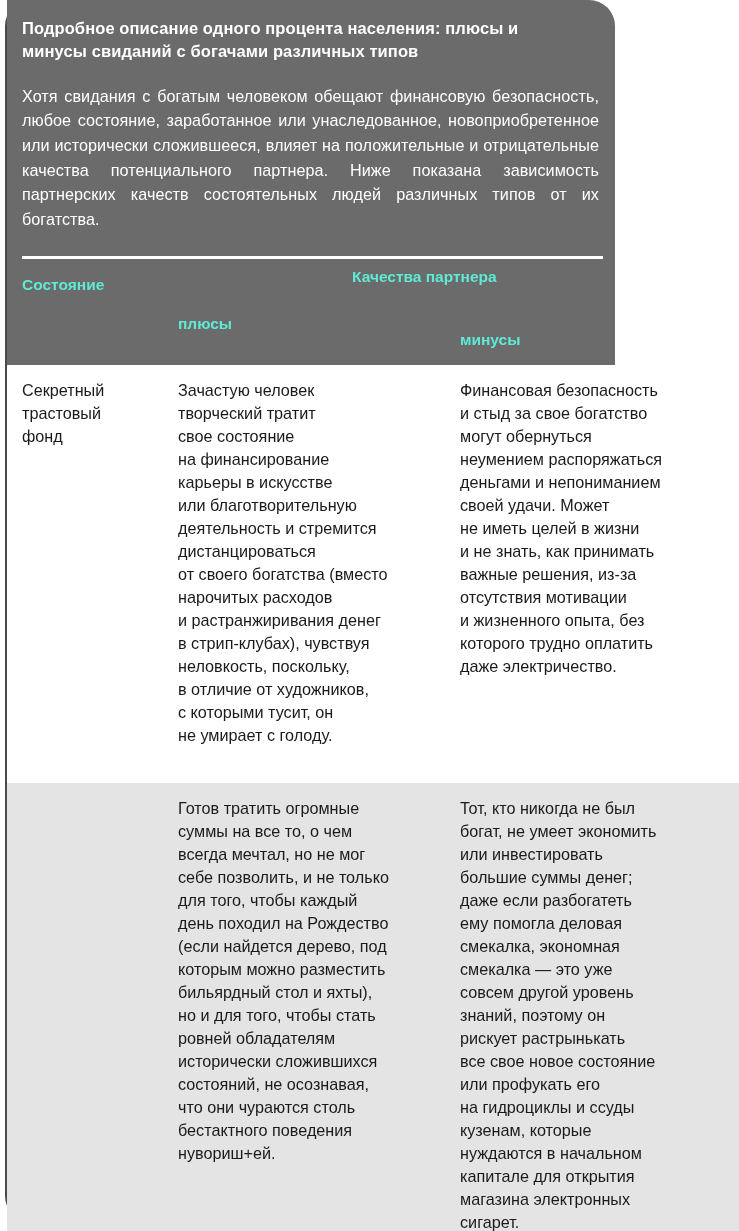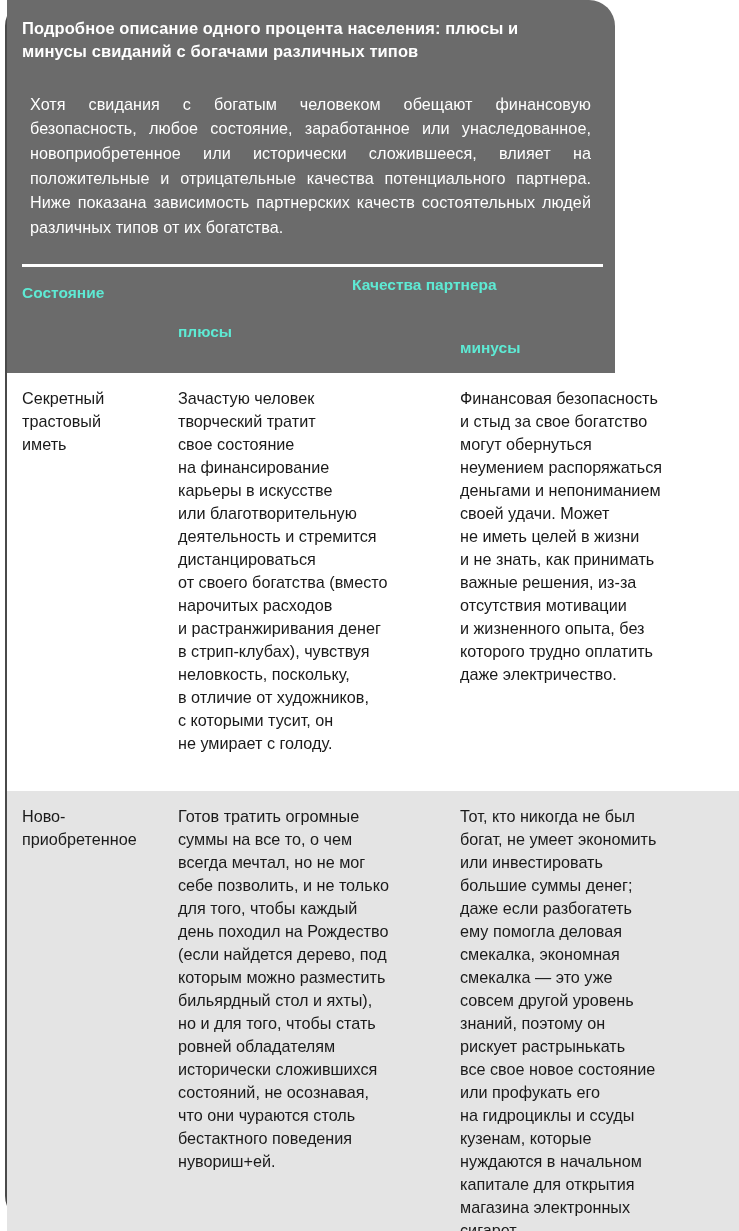--- a/index.html
+++ b/index.html
@@ -56,21 +56,21 @@
     line-height: 1.42;
     padding: 17px 40px 0 15px;
     margin: 0;
     letter-spacing: 0.1px;
   }
 
   .header-intro {
     font-size: 16.2px;
     line-height: 1.52;
     padding: 20px 16px 0 15px;
-    margin: 8px;
+    margin: 0;
     text-align: justify;
     text-justify: inter-word;
     letter-spacing: 0.05px;
   }
 
   .header-rule {
     height: 3px;
     background: #ffffff;
     margin: 24px 12px 0 15px;
   }
@@ -158,21 +158,21 @@
 
     <div class="header-bottom-pad"></div>
   </div>
 
   <div class="table-body">
 
     <div class="row row--white">
       <div class="row-inner" id="row0-inner" style="height: 390px;">
         <div class="cell cell-state">Секретный
 трастовый
-иметь</div>
+фонд</div>
         <div class="cell cell-minus">Финансовая безопасность
 и стыд за свое богатство
 могут обернуться
 неумением распоряжаться
 деньгами и непониманием
 своей удачи. Может
 не иметь целей в жизни
 и не знать, как принимать
 важные решения, из-за
 отсутствия мотивации
@@ -193,22 +193,20 @@
 в стрип-клубах), чувствуя
 неловкость, поскольку,
 в отличие от художников,
 с которыми тусит, он
 не умирает с голоду.</div>
       </div>
     </div>
 
     <div class="row row--shaded">
       <div class="row-inner" id="row1-inner" style="height: 459px;">
-        <div class="cell cell-state">Ново-
-приобретенное</div>
         <div class="cell cell-minus">Тот, кто никогда не был
 богат, не умеет экономить
 или инвестировать
 большие суммы денег;
 даже если разбогатеть
 ему помогла деловая
 смекалка, экономная
 смекалка — это уже
 совсем другой уровень
 знаний, поэтому он

